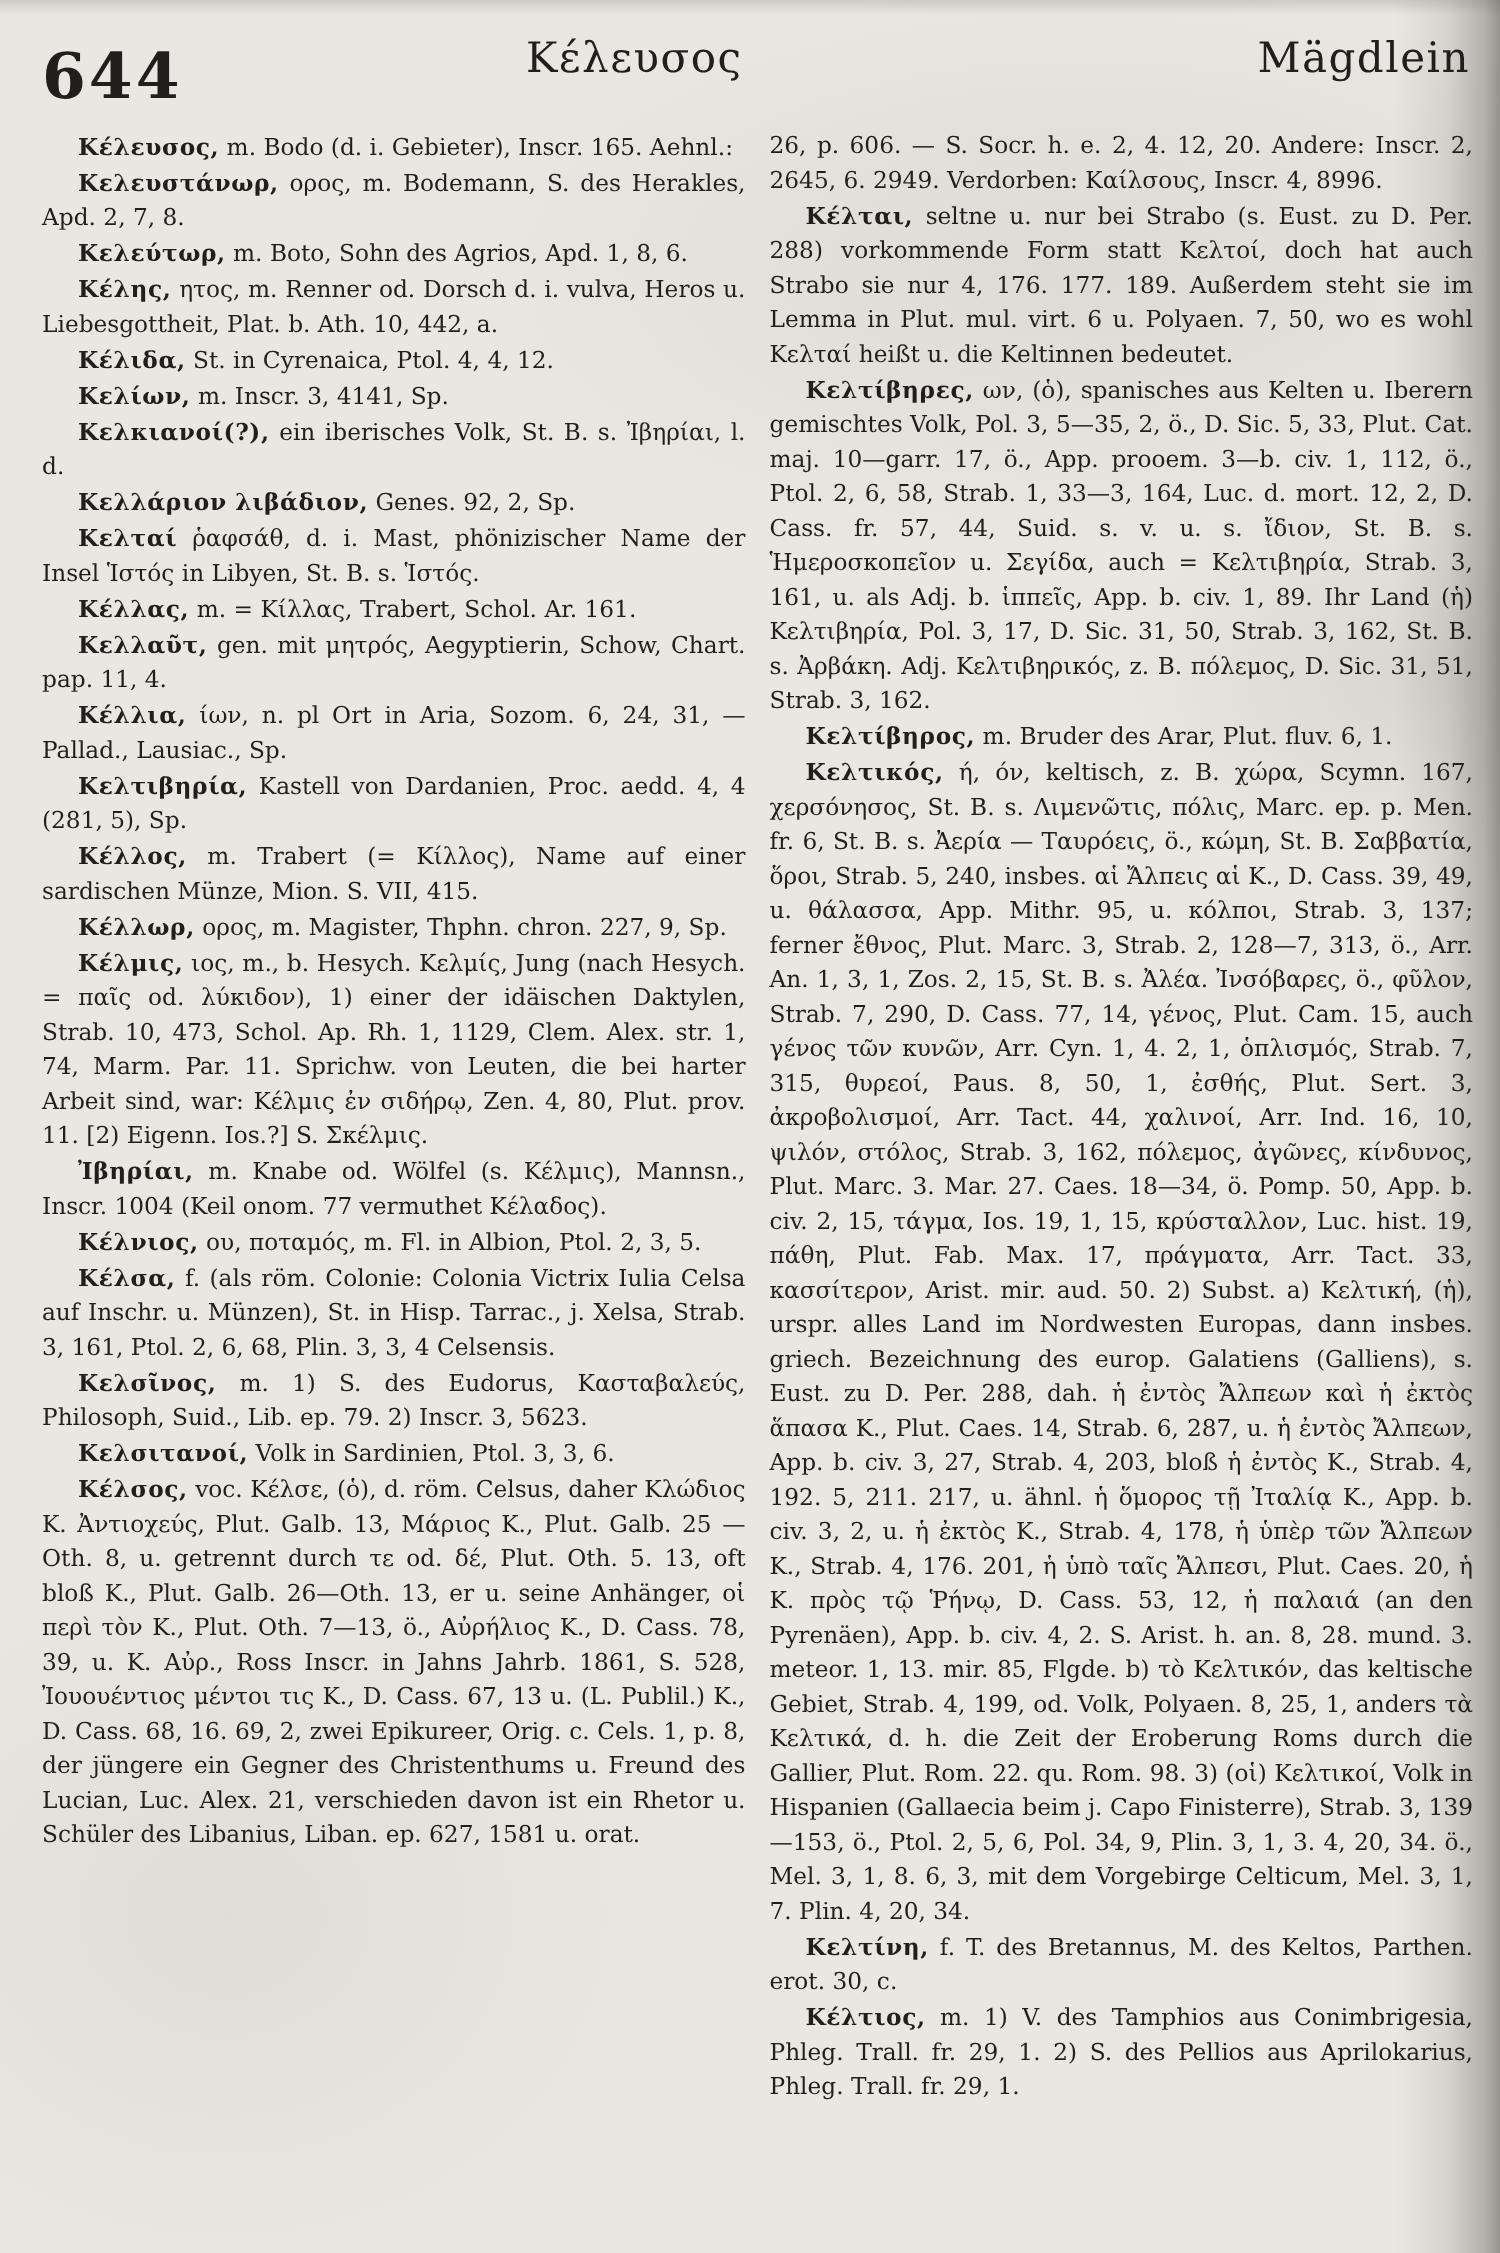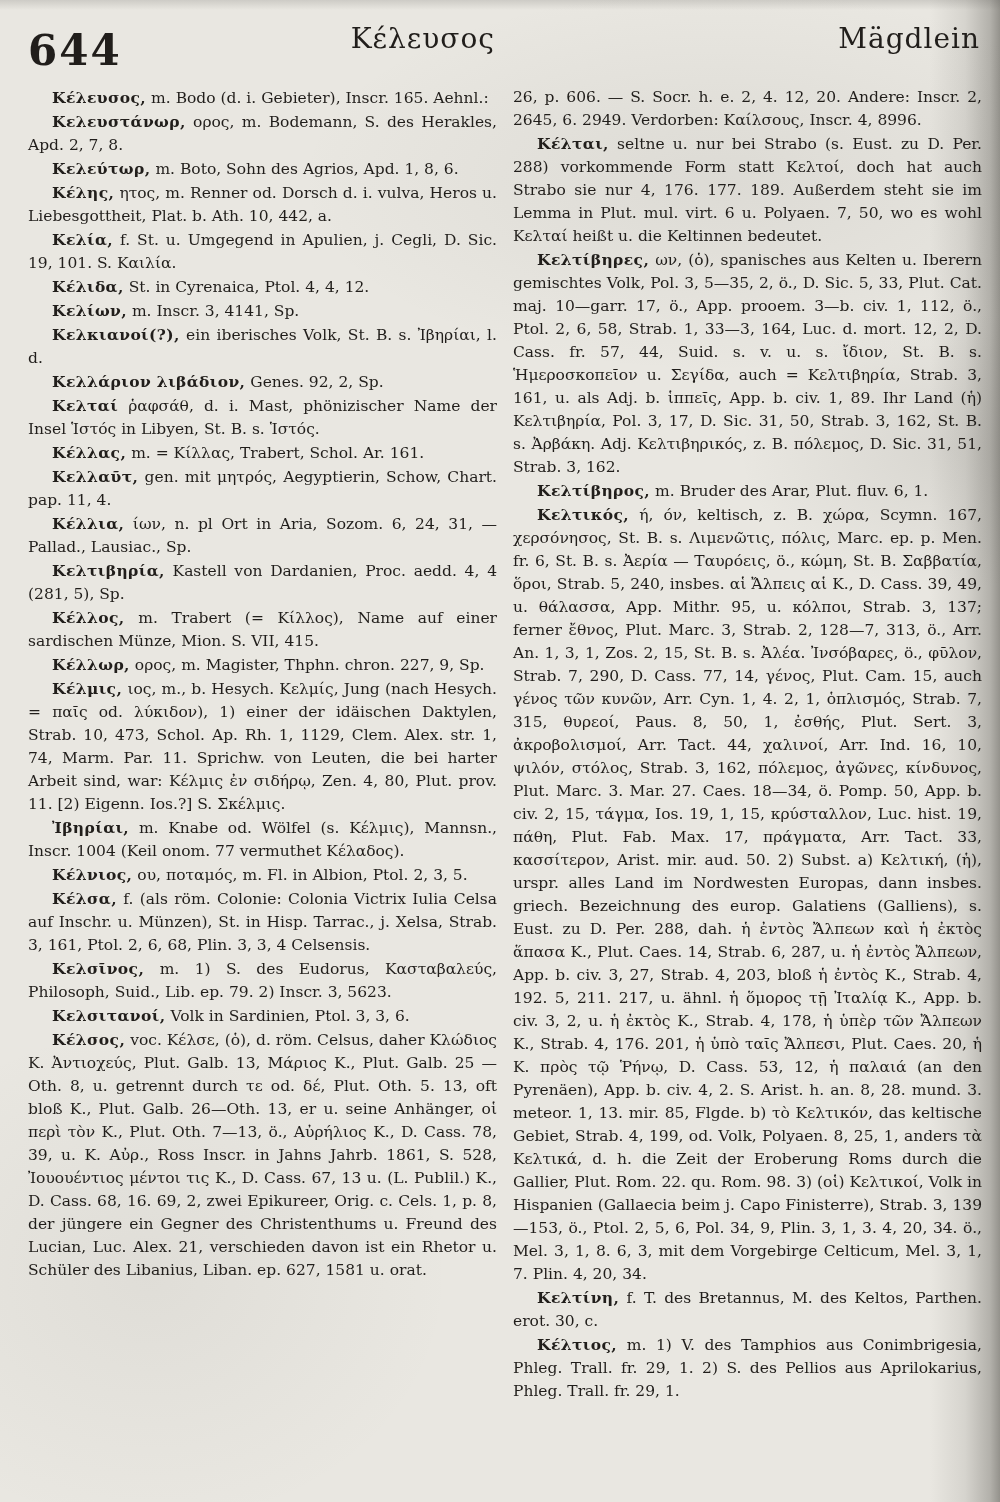--- a/index.html
+++ b/index.html
@@ -89,21 +89,20 @@
     <div class="running-title left">Κέλευσος</div>
     <div class="running-title right">Mägdlein</div>
   </div>
 
   <div class="columns">
     <div class="column">
         <p class="entry"><span class="headword">Κέλευσος,</span> m. Bodo (d. i. Gebieter), Inscr. 165. Aehnl.:</p>
         <p class="entry"><span class="headword">Κελευστάνωρ,</span> ορος, m. Bodemann, S. des Herakles, Apd. 2, 7, 8.</p>
         <p class="entry"><span class="headword">Κελεύτωρ,</span> m. Boto, Sohn des Agrios, Apd. 1, 8, 6.</p>
         <p class="entry"><span class="headword">Κέλης,</span> ητος, m. Renner od. Dorsch d. i. vulva, Heros u. Liebesgottheit, Plat. b. Ath. 10, 442, a.</p>
-        <p class="entry"><span class="headword">Κελία,</span> f. St. u. Umgegend in Apulien, j. Cegli, D. Sic. 19, 101. S. Καιλία.</p>
         <p class="entry"><span class="headword">Κέλιδα,</span> St. in Cyrenaica, Ptol. 4, 4, 12.</p>
         <p class="entry"><span class="headword">Κελίων,</span> m. Inscr. 3, 4141, Sp.</p>
         <p class="entry"><span class="headword">Κελκιανοί(?),</span> ein iberisches Volk, St. B. s. Ἰβηρίαι, l. d.</p>
         <p class="entry"><span class="headword">Κελλάριον λιβάδιον,</span> Genes. 92, 2, Sp.</p>
         <p class="entry"><span class="headword">Κελταί</span> ῥαφσάθ, d. i. Mast, phönizischer Name der Insel Ἱστός in Libyen, St. B. s. Ἱστός.</p>
         <p class="entry"><span class="headword">Κέλλας,</span> m. = Κίλλας, Trabert, Schol. Ar. 161.</p>
         <p class="entry"><span class="headword">Κελλαῦτ,</span> gen. mit μητρός, Aegyptierin, Schow, Chart. pap. 11, 4.</p>
         <p class="entry"><span class="headword">Κέλλια,</span> ίων, n. pl Ort in Aria, Sozom. 6, 24, 31, — Pallad., Lausiac., Sp.</p>
         <p class="entry"><span class="headword">Κελτιβηρία,</span> Kastell von Dardanien, Proc. aedd. 4, 4 (281, 5), Sp.</p>
         <p class="entry"><span class="headword">Κέλλος,</span> m. Trabert (= Κίλλος), Name auf einer sardischen Münze, Mion. S. VII, 415.</p>

